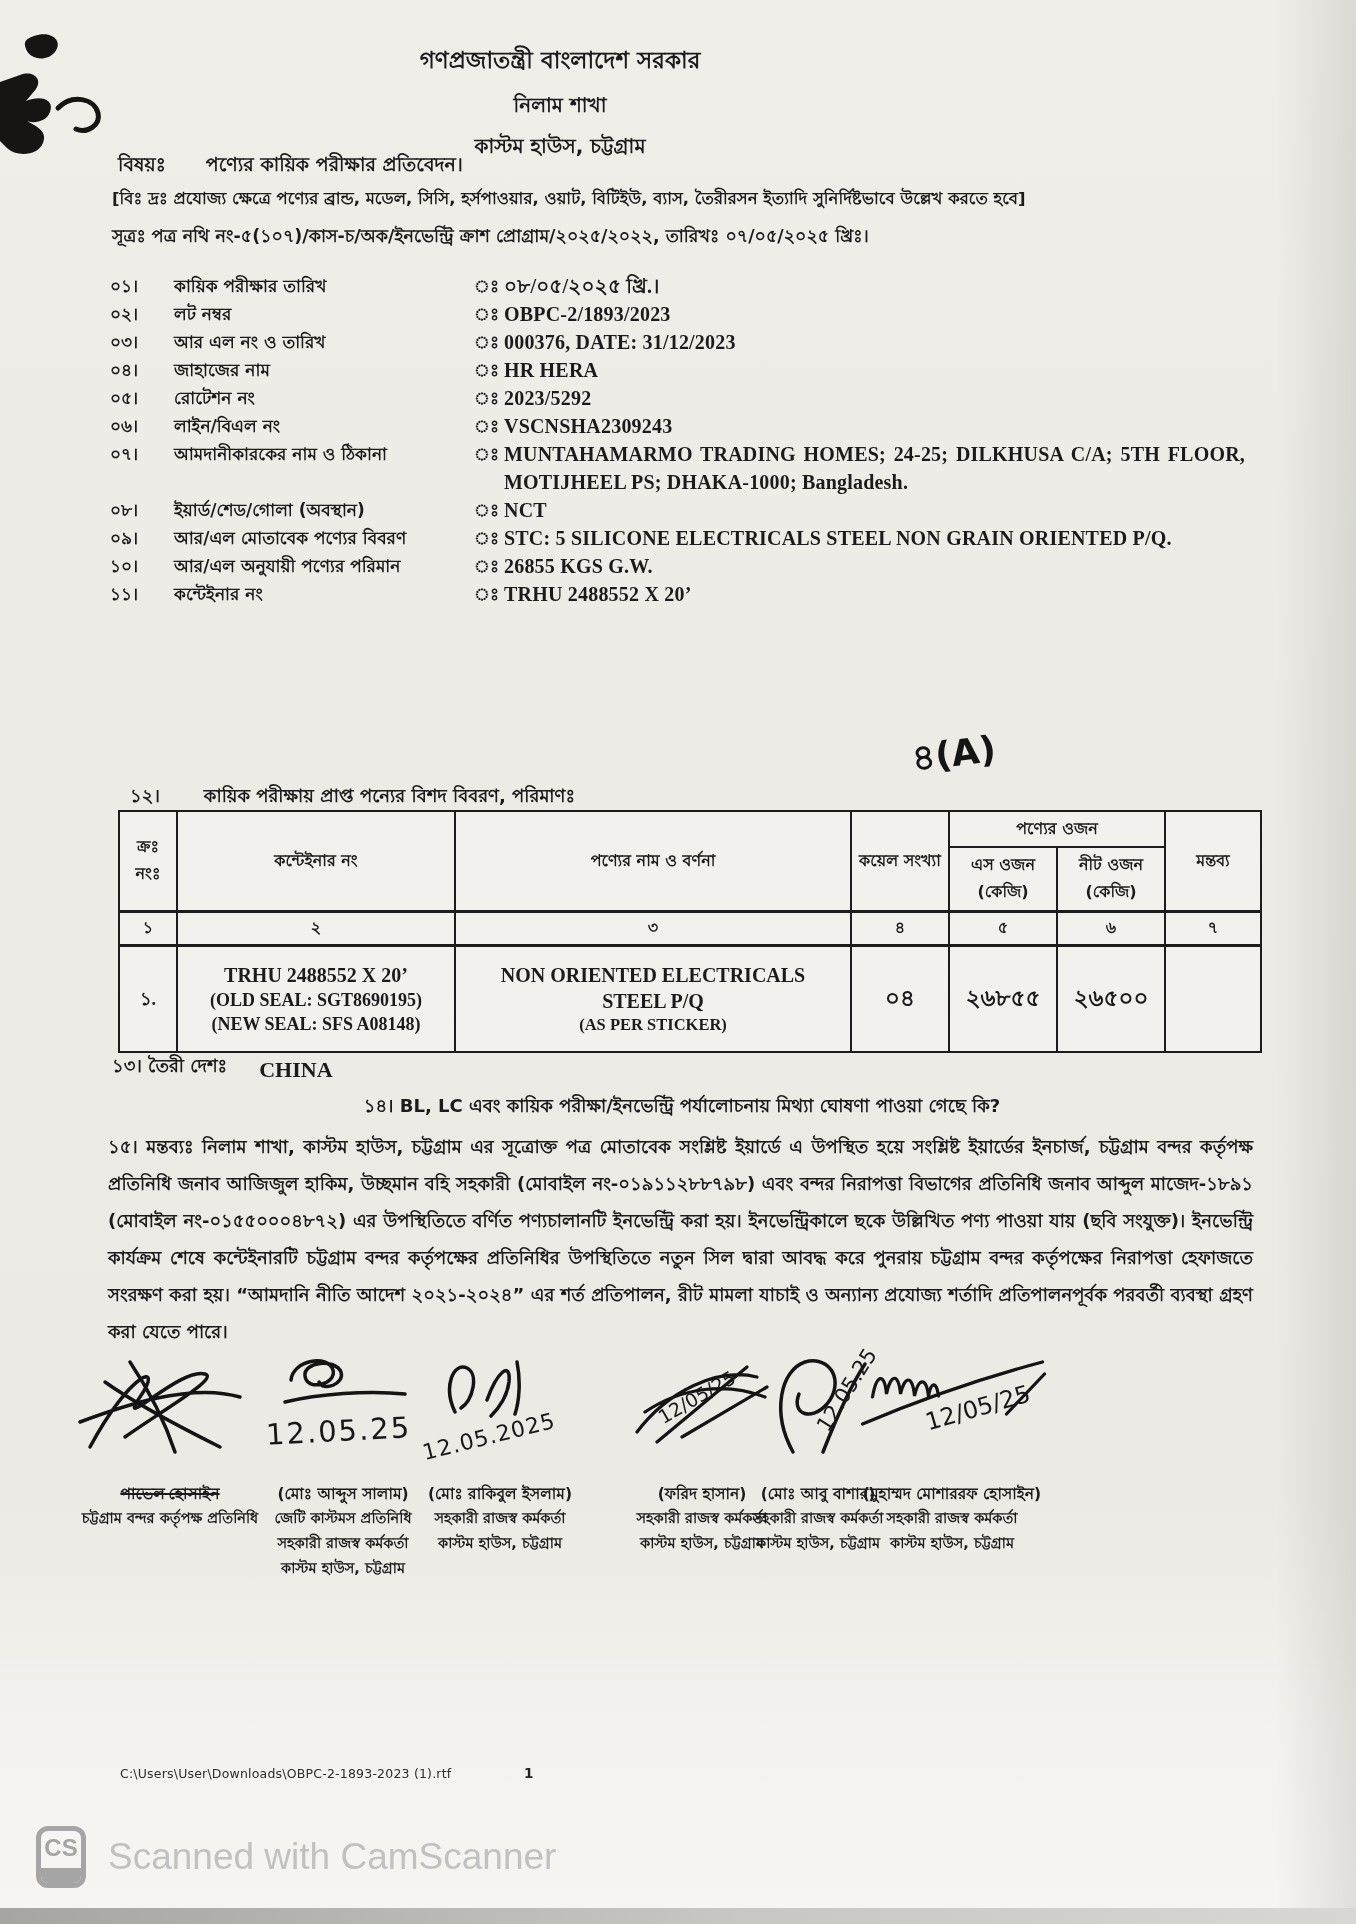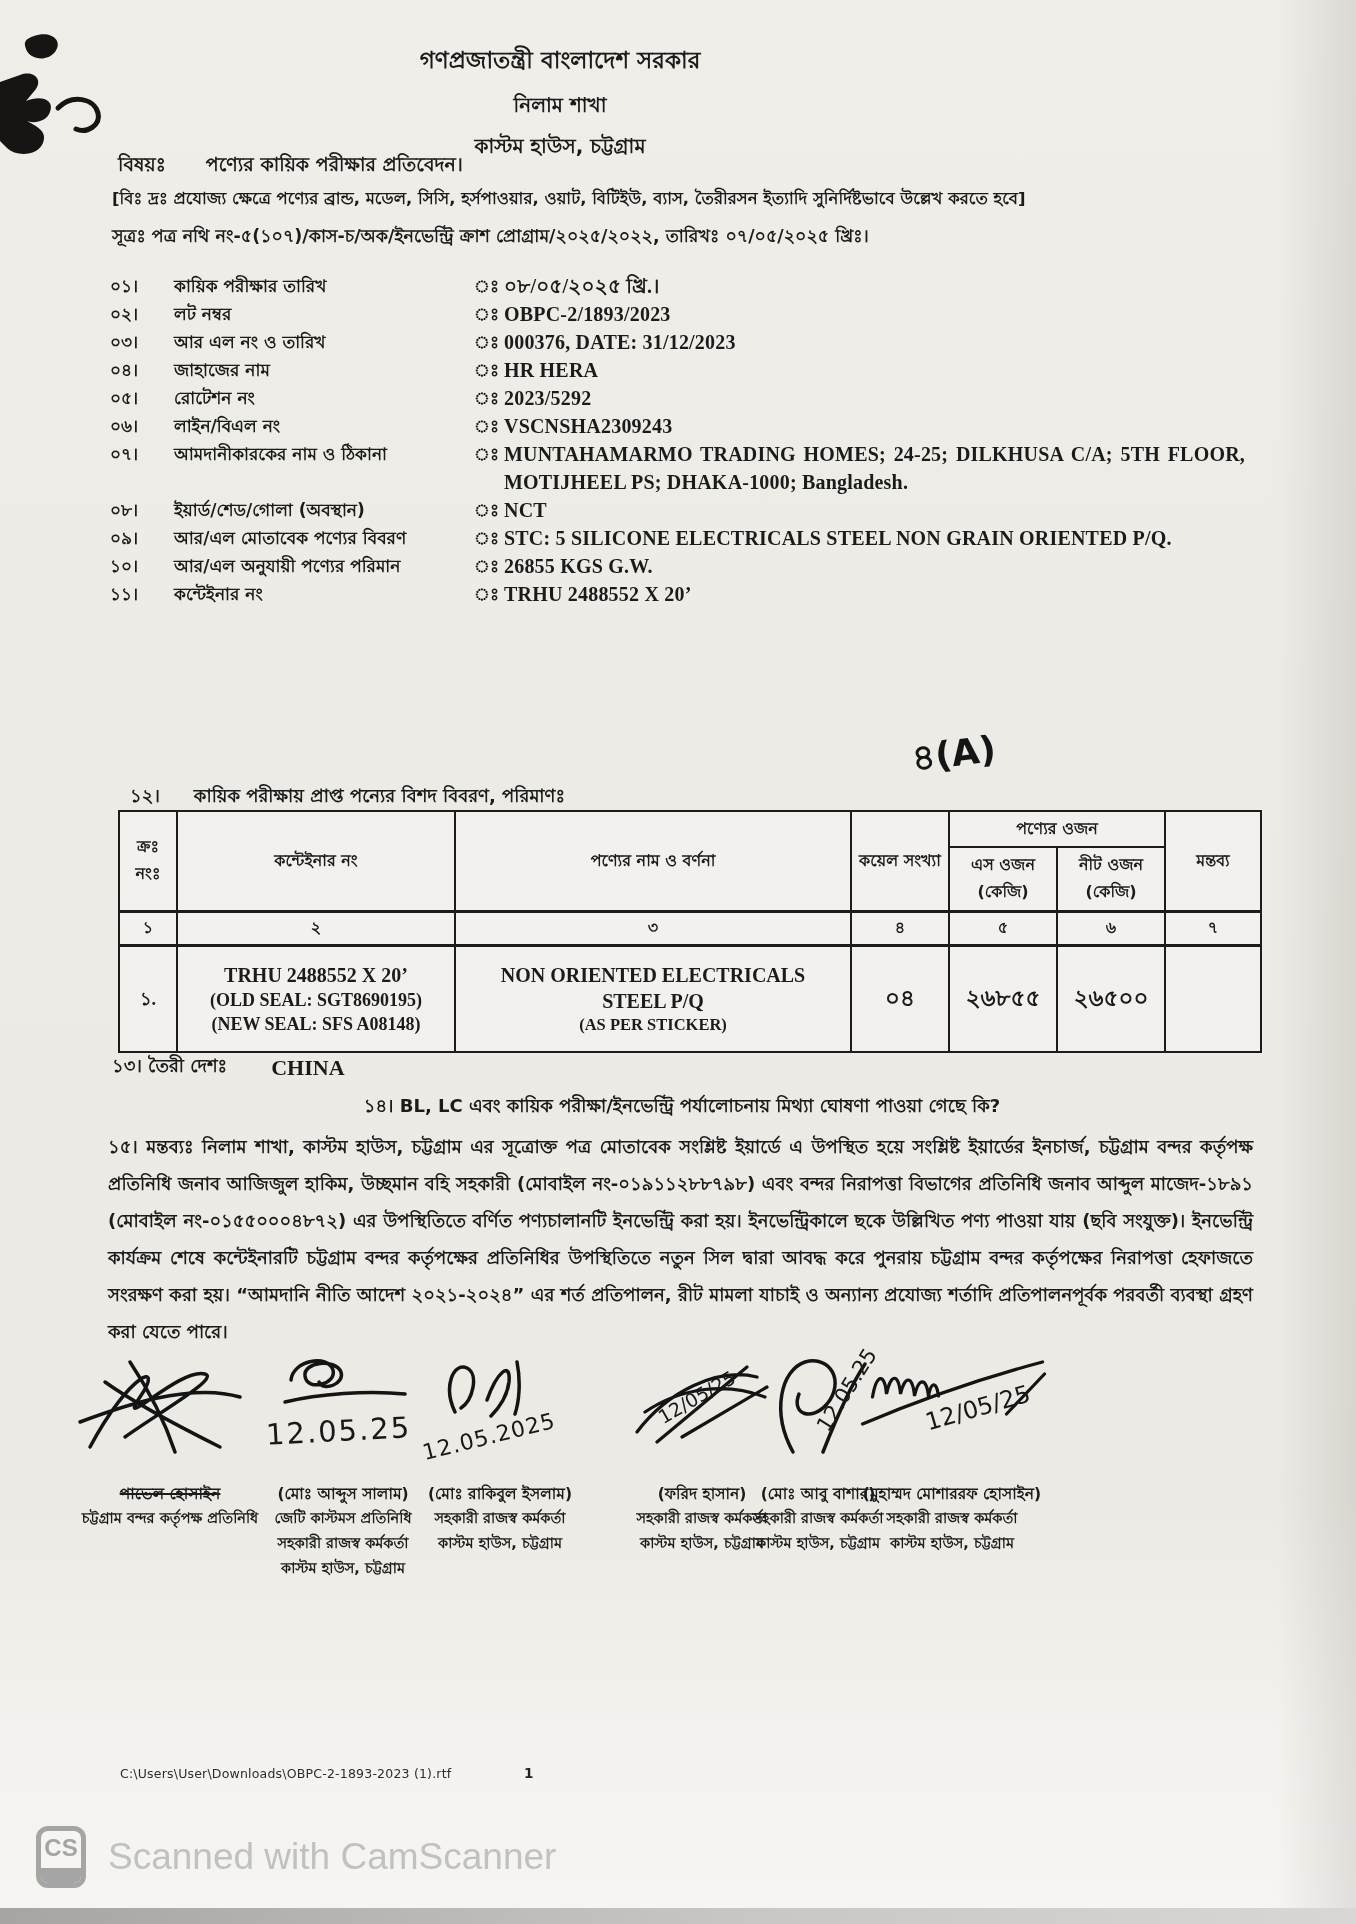--- a/index.html
+++ b/index.html
@@ -28,48 +28,48 @@
   .f-row{display:grid;grid-template-columns:64px 300px 30px 1fr;line-height:28px;}
   .f-no{font-size:17px;font-weight:700;}
   .f-label{font-size:17px;font-weight:700;}
   .f-colon{font-size:17px;font-weight:700;}
   .f-val{font-family:"Liberation Serif","DejaVu Serif",serif;font-size:20px;font-weight:600;letter-spacing:.2px;}
   .f-val.justify{text-align:justify;}
 
   .hand-annot{position:absolute;left:912px;top:726px;font-size:36px;font-weight:700;
     transform:rotate(-7deg);font-family:"DejaVu Sans",cursive;color:#151515;}
 
-  .sec12{position:absolute;top:782px;left:130px;font-size:18px;font-weight:700;display:flex;gap:34px;}
+  .sec12{position:absolute;top:782px;left:130px;font-size:18px;font-weight:700;display:flex;gap:44px;}
 
   .inv-table{position:absolute;top:810px;left:118px;border-collapse:collapse;table-layout:fixed;background:rgba(250,249,246,.45);}
   .inv-table th,.inv-table td{border:2px solid #1c1c1c;padding:2px 4px;vertical-align:middle;}
   .inv-table th{font-size:16px;font-weight:700;text-align:center;}
   .inv-table .c1{width:48px}.inv-table .c2{width:268px}.inv-table .c3{width:386px}
   .inv-table .c4{width:88px}.inv-table .c5{width:98px}.inv-table .c6{width:98px}.inv-table .c7{width:86px}
   .inv-table .grp{height:30px;border-bottom:2px solid #1c1c1c;text-align:center;}
   .inv-table .sub{height:58px;}
   .inv-table .nums td{height:26px;text-align:center;font-size:16px;font-weight:700;border-top:3px solid #1c1c1c;}
   .inv-table .data td{height:100px;text-align:center;border-top:3px solid #1c1c1c;}
   .cell-line-lg{font-family:"Liberation Serif","DejaVu Serif",serif;font-size:20px;font-weight:700;line-height:26px;}
   .cell-line-md{font-family:"Liberation Serif","DejaVu Serif",serif;font-size:18px;font-weight:700;line-height:24px;}
   .cell-line-sm{font-family:"Liberation Serif","DejaVu Serif",serif;font-size:16.5px;font-weight:700;line-height:22px;}
   .cell-bn{font-size:23px;font-weight:700;}
 
-  .item13{position:absolute;top:1052px;left:112px;font-size:18px;font-weight:700;display:flex;align-items:center;gap:44px;}
+  .item13{position:absolute;top:1052px;left:112px;font-size:18px;font-weight:700;display:flex;align-items:flex-end;gap:32px;}
   .item13 .country{font-family:"Liberation Serif","DejaVu Serif",serif;font-size:22px;font-weight:700;}
   .item14{position:absolute;top:1092px;left:112px;width:1140px;font-size:18px;font-weight:700;text-align:center;}
   .item15{position:absolute;top:1128px;left:108px;width:1145px;font-size:18px;font-weight:700;
     line-height:37px;text-align:justify;}
 
   .sig{position:absolute;top:1352px;text-align:center;}
   .sig-art{position:relative;height:130px;}
   .scrib{position:absolute;left:50%;transform:translateX(-50%);top:0;}
   .sig-date{font-family:"DejaVu Sans",cursive;color:#181818;white-space:nowrap;}
   .sig-name{font-size:15.5px;font-weight:700;line-height:24px;}
-  .sig-name.struck{text-decoration:line-through;text-decoration-thickness:2px;}
+  .sig-name.struck{text-decoration:line-through;text-decoration-thickness:2px;font-family:Liberation Serif, serif;}
   .sig-role{font-size:14.5px;font-weight:700;line-height:25px;}
 
   .foot-path{position:absolute;top:1766px;left:120px;font-size:12.5px;color:#2e2c2a;letter-spacing:.2px;}
   .foot-page{position:absolute;top:1765px;left:524px;font-size:13.5px;font-weight:700;color:#222;}
 
   .cs-wrap{position:absolute;top:1826px;left:36px;display:flex;align-items:center;gap:22px;}
   .cs-badge{position:relative;width:50px;height:62px;border:5px solid #a5a5a5;border-radius:12px;box-sizing:border-box;background:#f6f5f2;overflow:hidden;}
   .cs-letters{font-size:24px;font-weight:700;color:#a5a5a5;text-align:center;margin-top:3px;font-family:"Liberation Sans",sans-serif;}
   .cs-foot{position:absolute;left:0;bottom:0;width:100%;height:15px;background:#a5a5a5;}
   .cs-text{font-size:37px;color:#c1c1c1;font-family:"Liberation Sans",sans-serif;}

